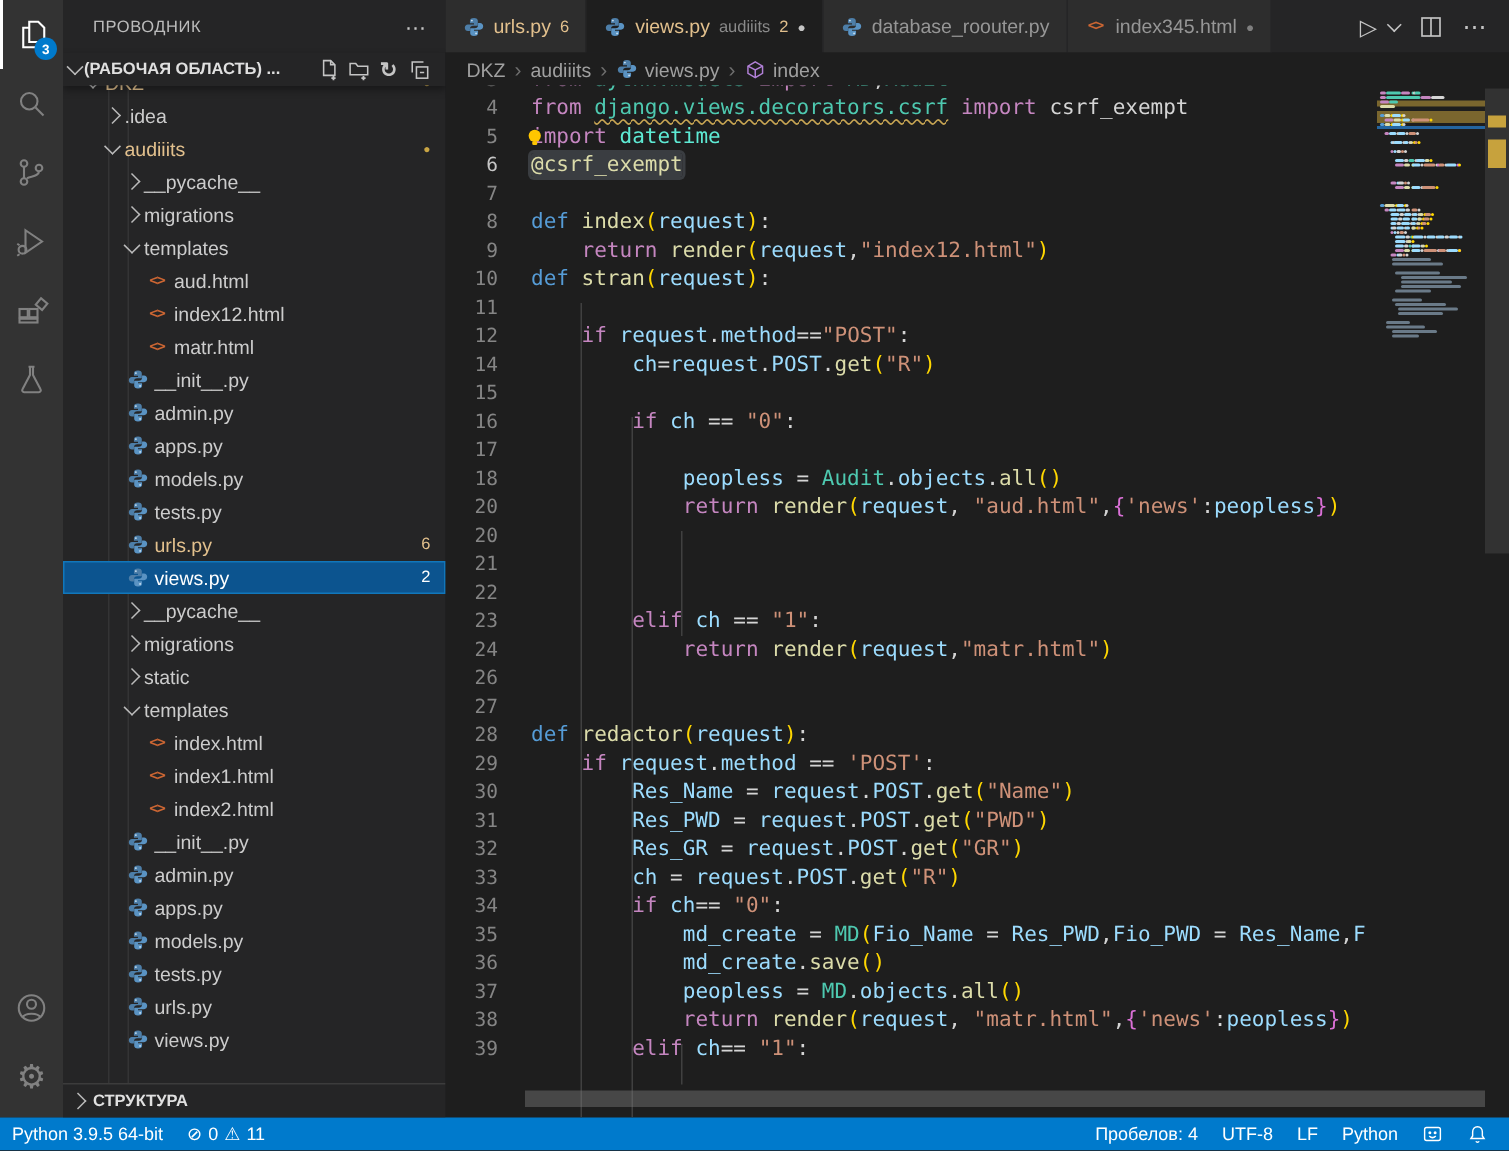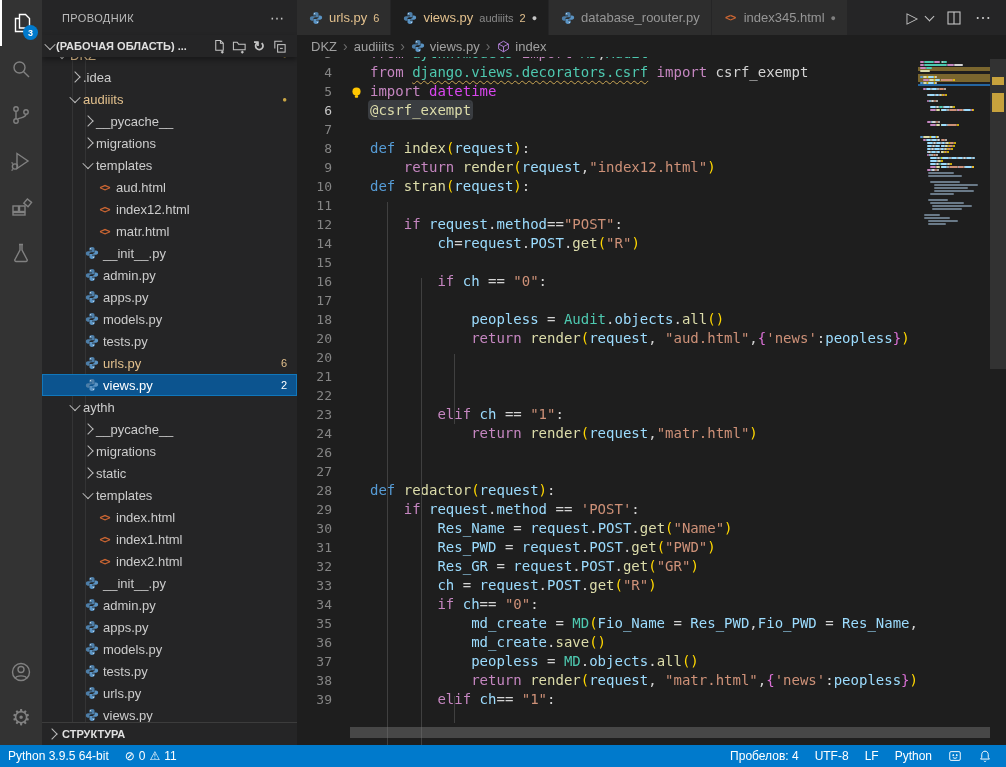--- a/index.html
+++ b/index.html
@@ -59,21 +59,21 @@
   .chev-sm{width:6px;height:6px;border-right:1.3px solid #c5c5c5;border-bottom:1.3px solid #c5c5c5;transform:rotate(45deg);margin-left:-6px;margin-top:-3px;}
   .breadcrumb{height:22px;display:flex;align-items:center;font-size:13px;color:#a0a0a0;padding-left:14px;gap:3px;flex-shrink:0;background:#1e1e1e;}
   .breadcrumb .bc-sep{color:#6e6e6e;margin:0 3px;font-size:14px;}
   .bc-item{display:flex;align-items:center;gap:4px;cursor:pointer;}
   
   .editor-body{flex:1;position:relative;overflow:hidden;}
   .codepane{position:absolute;left:0;top:0;bottom:0;right:88px;overflow:hidden;}
   .codescroll{margin-top:-13px;position:relative;}
   .cl{height:19px;display:flex;font-family:"DejaVu Sans Mono",monospace;font-size:14px;line-height:19px;position:relative;}
   .ln{width:35px;text-align:right;color:#858585;font-size:13px;flex-shrink:0;}
-  .lt{padding-left:22px;white-space:pre;margin-left:16px;}
+  .lt{padding-left:22px;white-space:pre;}
   .cguide{position:absolute;width:1px;background:#404040;}
   .sel-bg{background:#3a3d41;border-radius:2px;box-shadow:0 0 0 2px #3a3d41;}
   .wavy{text-decoration:underline wavy #c8a553;text-underline-offset:3px;text-decoration-thickness:1px;}
   .bulb{position:absolute;left:53px;top:3px;width:13px;height:13px;z-index:2;}
   .hscroll{position:absolute;left:53px;right:16px;bottom:7px;height:11px;z-index:4;}
   .hscroll .slider{position:absolute;left:0;right:0;top:0;bottom:0;background:rgba(121,121,121,.45);}
   .minimap{position:absolute;top:0;bottom:0;right:16px;width:72px;overflow:hidden;cursor:pointer;}
   .mm-bar{position:absolute;height:2px;border-radius:1px;}
   .mm-dec{position:absolute;left:0;right:0;}
   .ruler{position:absolute;top:0;bottom:0;right:0;width:16px;}
@@ -336,26 +336,20 @@
                 <path d="M8 14.8c2.2 0 3.1-.9 3.1-2.1v-1.9H8V10h4.6C14 10 15 9 15 7.5S14 5 12.6 5h-1.5v1.7C11.1 8 10 9 8.6 9H5.1v3.7c0 1.2.9 2.1 2.9 2.1z" fill="#5a93c3"></path>
                 <circle cx="6.4" cy="3.1" r=".7" fill="#cfe3f2"></circle>
                 <circle cx="9.6" cy="12.9" r=".7" fill="#cfe3f2"></circle>
               </svg>
             </span>
             <span class="lbl">views.py</span>
             <span class="spacer"></span>
             <span class="badge">2</span>
           </div>
           <div class="trow">
-            <span style="width: 29px; flex-shrink: 0;"></span>
-            <span class="chev down"></span>
-            <span class="lbl">aythh</span>
-            <span class="spacer"></span>
-          </div>
-          <div class="trow">
             <span style="width: 42px; flex-shrink: 0;"></span>
             <span class="chev right"></span>
             <span class="lbl">__pycache__</span>
             <span class="spacer"></span>
           </div>
           <div class="trow">
             <span style="width: 42px; flex-shrink: 0;"></span>
             <span class="chev right"></span>
             <span class="lbl">migrations</span>
             <span class="spacer"></span>
@@ -592,21 +586,21 @@
             <div class="cl">
               <span class="ln">3</span>
               <span class="lt"><span style="color: rgb(197, 134, 192);">from </span><span style="color: rgb(78, 201, 176);">aythh.models</span><span style="color: rgb(197, 134, 192);"> import </span><span style="color: rgb(78, 201, 176);">MD</span><span style="color: rgb(212, 212, 212);">,</span><span style="color: rgb(78, 201, 176);">Audit</span></span>
             </div>
             <div class="cl">
               <span class="ln">4</span>
               <span class="lt"><span style="color: rgb(197, 134, 192);">from </span><span class="wavy" style="color: rgb(78, 201, 176);">django.views.decorators.csrf</span><span style="color: rgb(197, 134, 192);"> import </span><span style="color: rgb(212, 212, 212);">csrf_exempt</span></span>
             </div>
             <div class="cl">
               <span class="ln">5</span>
-              <span class="lt"><span style="color: rgb(197, 134, 192);">import </span><span style="color: #d946ef;">datetime</span></span>
+              <span class="lt"><span style="color: rgb(197, 134, 192);">import </span><span style="color: #5eead4;">datetime</span></span>
               <span class="bulb"><svg viewBox="0 0 14 14">
                   <circle cx="7" cy="6" r="4.4" fill="#ffc600"></circle>
                   <rect x="5.2" y="10" width="3.6" height="2.6" rx="1" fill="#ffc600"></rect>
                 </svg></span>
             </div>
             <div class="cl">
               <span class="ln" style="color: rgb(198, 198, 198);">6</span>
               <span class="lt"><span class="sel-bg" style="color: rgb(220, 220, 170);">@csrf_exempt</span></span>
             </div>
             <div class="cl">

